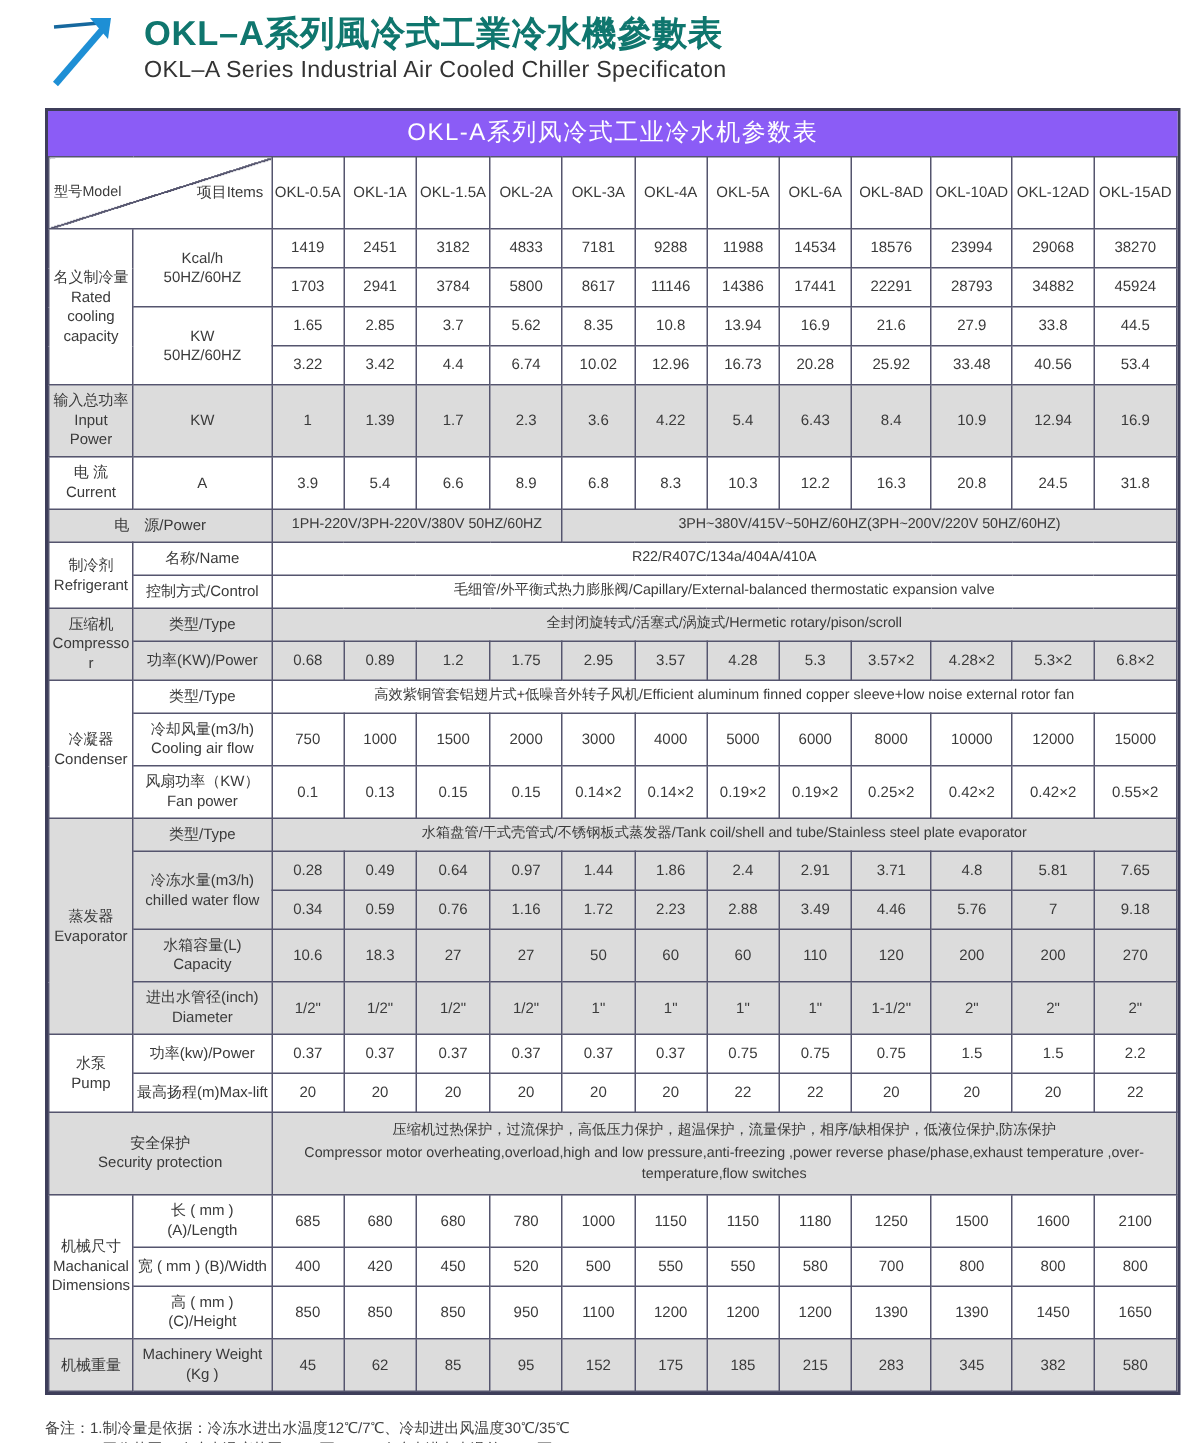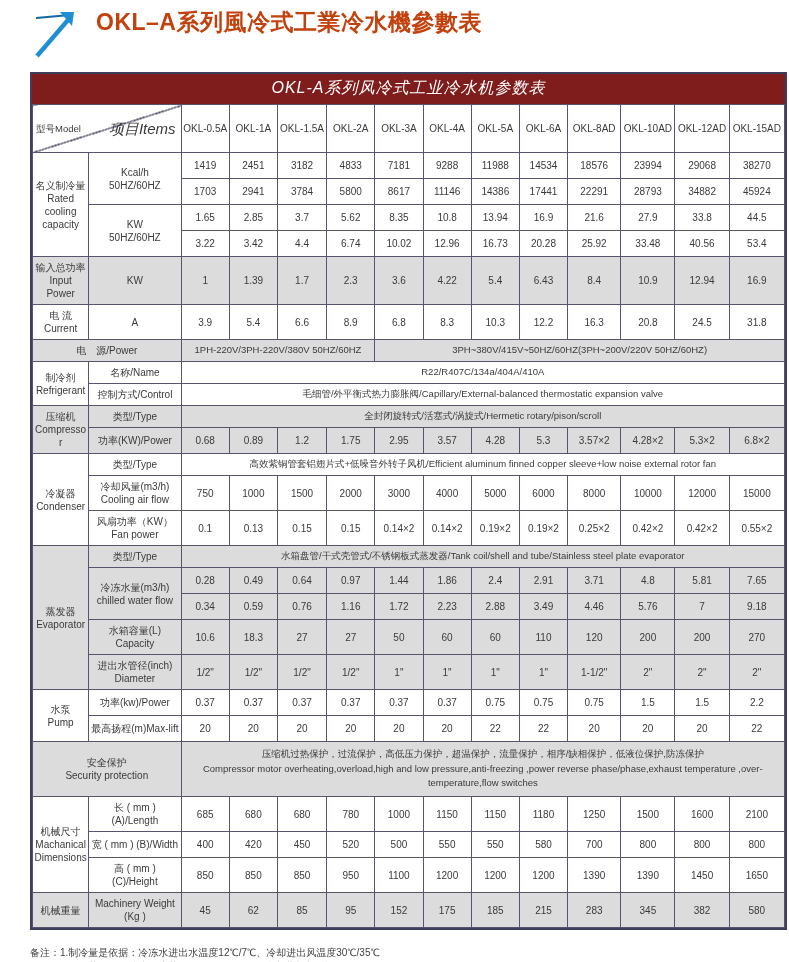--- a/index.html
+++ b/index.html
@@ -7,21 +7,21 @@
   body {
     width:789px; height:962px; overflow:hidden;
     background:#ffffff; color:#3a3a3a;
     font-family:"Liberation Sans", sans-serif;
   }
   .page { padding:6px 2px 0 30px; }
 
   
   .doc-header { display:flex; align-items:flex-start; gap:12px; margin:2px 0 12px 0; }
   .logo { width:54px; height:52px; flex:0 0 auto; }
-  .titles h1 { margin:0; font-size:23px; font-weight:bold; color:#c2410c; letter-spacing:0.5px; line-height:1.25; }
+  .titles h1 { margin:0; font-size:23px; font-weight:bold; color:#0f766e; letter-spacing:0.5px; line-height:1.25; }
   .titles h2 { margin:1px 0 0 0; font-size:15.5px; font-weight:normal; color:#333; letter-spacing:0.2px; }
 
   
   .tbl-wrap { border:2px solid #3e3e5a; width:757px; }
   .tbl-title { color:#fff; text-align:center; font-size:16px; padding:4px 0 5px 0; letter-spacing:1px; }
   table { border-collapse:collapse; width:100%; table-layout:fixed; }
   td {
     border:1px solid #55556e;
     text-align:center; vertical-align:middle;
     padding:4px 1px; font-size:10px; line-height:1.3;
@@ -35,44 +35,45 @@
   td.s { font-size:9.5px; padding:3px 2px;margin-top:48px; }
   td.sec { text-align:center; padding:5px 8px; font-size:9.5px; line-height:1.55; }
 
   .corner {
     position:relative; padding:0; height:31px;
     background-image:linear-gradient(to bottom right,
       transparent calc(50% - 0.7px), #55556e calc(50% - 0.7px),
       #55556e calc(50% + 0.7px), transparent calc(50% + 0.7px));
   }
   .corner .model-lb { position:absolute; left:3px; top:50%; transform:translateY(-50%); font-size:9.5px;text-align:right; }
-  .corner .items-lb { position:absolute; right:5px; top:50%; transform:translateY(-50%); font-size:15px;font-style:italic; }
+  .corner .items-lb { position:absolute; right:5px; top:50%; transform:translateY(-50%); font-size:10px; }
 
   
   .notes { margin-top:16px; font-size:10px; color:#3f3f3f; }
   .note-line { line-height:13.5px; white-space:pre-wrap; }
 </style>
 </head>
 <body>
 
 <div class="page">
 
   <div class="doc-header">
     <svg class="logo" viewBox="0 0 54 52">
       <line x1="6" y1="10" x2="40" y2="7" stroke="#16689E" stroke-width="2.2"></line>
       <line x1="7" y1="48" x2="38" y2="12" stroke="#1E8FD5" stroke-width="4.4"></line>
       <polygon points="30,4 44,4 42,18" fill="#1E8FD5"></polygon>
     </svg>
     <div class="titles">
       <h1>OKL–A系列風冷式工業冷水機參數表</h1>
+      <h2>OKL–A Series Industrial Air Cooled Chiller Specificaton</h2>
     </div>
   </div>
 
   <div class="tbl-wrap">
-    <div class="tbl-title" id="tbl-title" style="background: #7f1d1d; font-style: italic;">OKL-A系列风冷式工业冷水机参数表</div>
+    <div class="tbl-title" id="tbl-title" style="background: #8b5cf6;">OKL-A系列风冷式工业冷水机参数表</div>
     <table>
       <colgroup>
         <col style="width:56px">
           <col style="width:92px">
         <col style="width:48px">
           <col style="width:48px">
           <col style="width:49px">
           <col style="width:48px">
         <col style="width:48px">
           <col style="width:48px">

